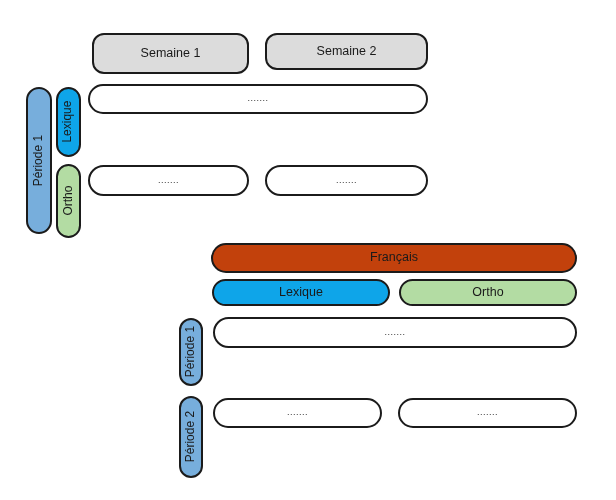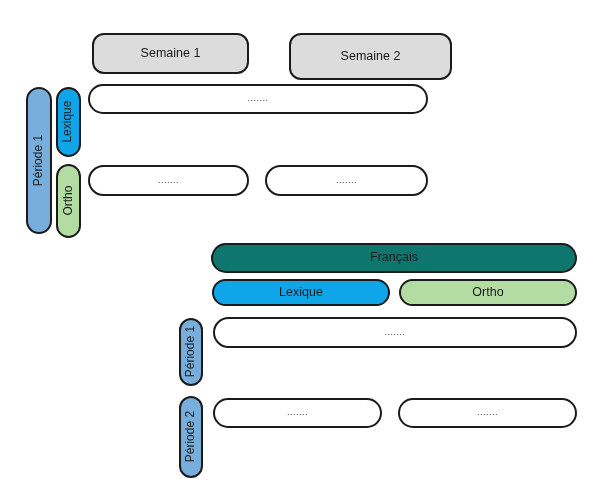--- a/index.html
+++ b/index.html
@@ -46,40 +46,40 @@
     transform: rotate(-90deg);
     white-space: nowrap;
     display: block;
   }
   
   .fill-gray   { background: #dcdcdc; }
   .fill-white  { background: #ffffff; }
   .fill-blue   { background: #77aedc; }
   .fill-yellow { background: #0ea5e9; }
   .fill-green  { background: #b3dca3; }
-  .fill-red    { background: #0f766e; }
+  .fill-red    { background: #c2410c; }
 
   .t14 { font-size: 12.5px; }
   .t13 { font-size: 12px; }
   .dots {
     font-size: 9px;
     letter-spacing: 0.5px;
     color: #2b2b2b;
   }
 </style>
 </head>
 <body>
 
 <div class="canvas">
 
   <div class="node rrect fill-gray t14" style="left:92px; top:33px; width:157px; height:41px;">
     <span>Semaine 1</span>
   </div>
 
-  <div class="node rrect fill-gray t14" style="left:265px; top:33px; width:163px; height:47px;margin-left:24px;">
+  <div class="node rrect fill-gray t14" style="left:265px; top:33px; width:163px; height:37px;">
     <span>Semaine 2</span>
   </div>
 
   <div class="node pill-v fill-blue t13" style="left:26px; top:87px; width:26px; height:147px;">
     <span class="vlabel">Période 1</span>
   </div>
 
   <div class="node pill-v fill-yellow t13" style="left:56px; top:87px; width:25px; height:70px;">
     <span class="vlabel">Lexique</span>
   </div>

